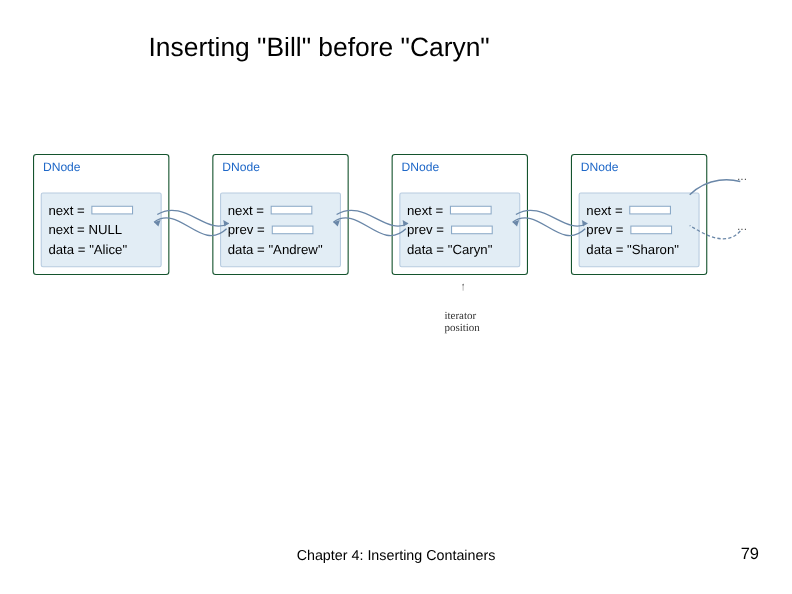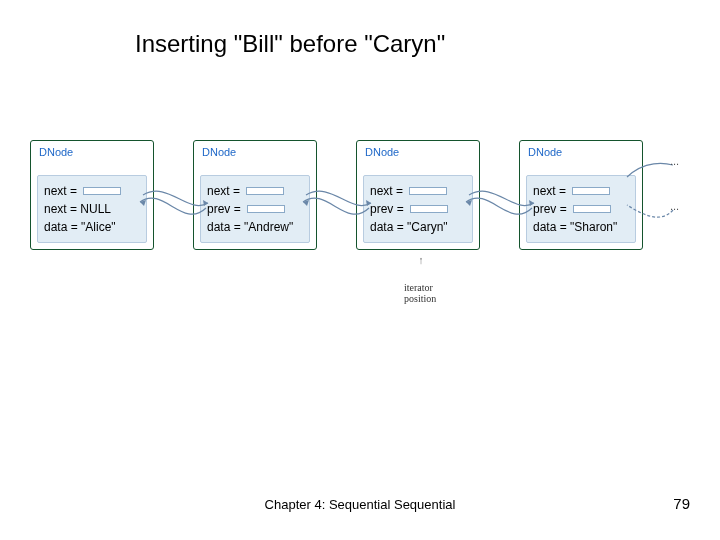--- a/index.html
+++ b/index.html
@@ -236,14 +236,14 @@
       <line x1="4" y1="26" x2="4" y2="4" stroke="#333" stroke-width="1.3"></line>
       <path d="M4 0 l-3 6 h6 z" fill="#333"></path>
     </svg>
   <div class="iter-label">
     <div>iterator</div>
     <div>position</div>
   </div>
 
 </div>
 
-<div class="footer-center">Chapter 4: Sequential Sequential</div>
+<div class="footer-center">Chapter 4: Inserting Containers</div>
 <div class="footer-page">79</div>
 
 </body></html>

